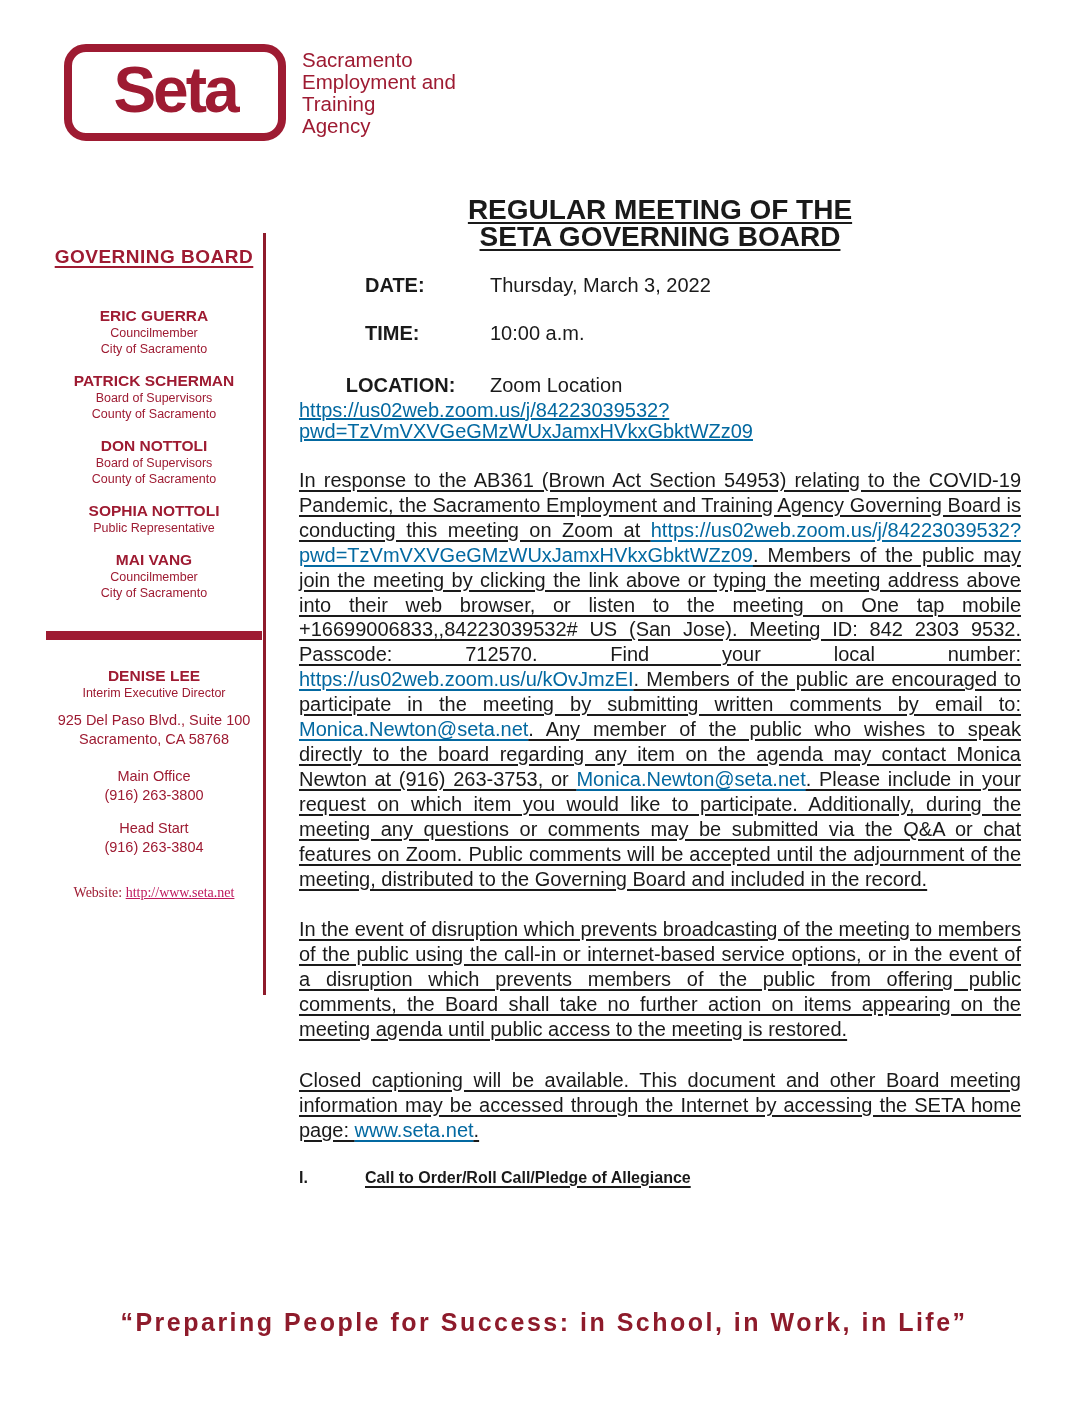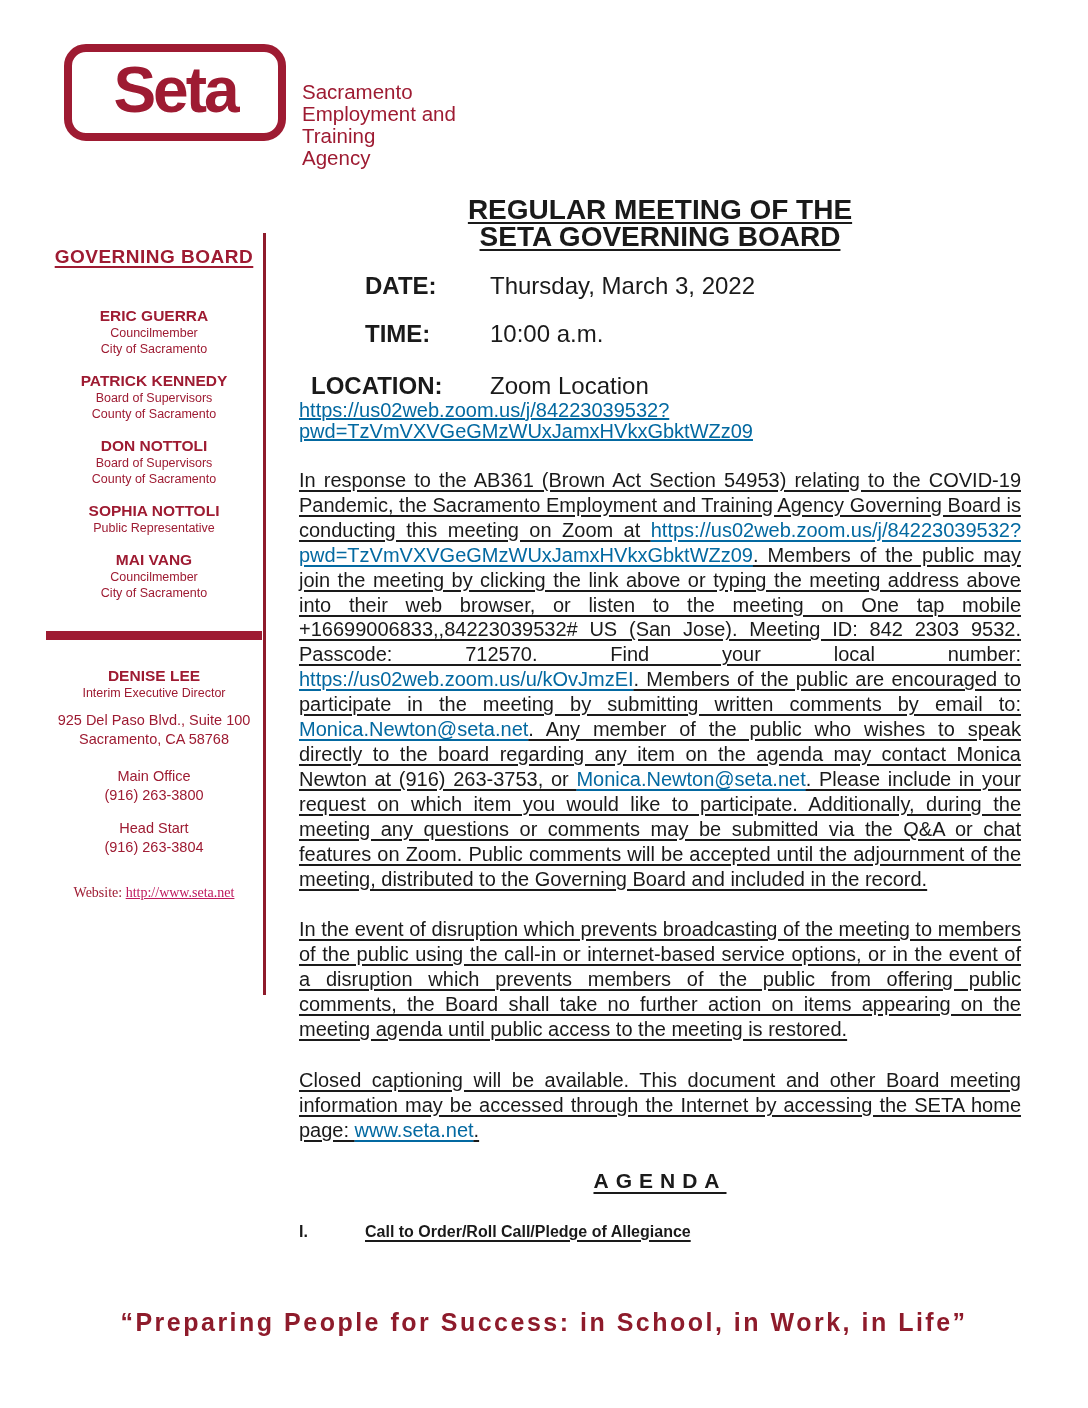--- a/index.html
+++ b/index.html
@@ -11,21 +11,21 @@
   
   .brand { position:absolute; left:64px; top:44px; display:flex; gap:16px; }
   .logo-box {
     width:222px; height:97px; border:8px solid #9E1B32; border-radius:22px;
     display:flex; align-items:center; justify-content:center;
   }
   .logo-text {
     color:#9E1B32; font-size:64px; font-weight:bold; letter-spacing:-3px;
     line-height:1; padding-bottom:6px;
   }
-  .org-name { color:#9E1B32; font-size:20.5px; line-height:22px; padding-top:5px;margin-top:32px; }
+  .org-name { color:#9E1B32; font-size:20.5px; line-height:22px; padding-top:5px; }
   
   .sidebar { position:absolute; left:44px; top:246px; width:220px; text-align:center; color:#9E1B32; }
   .sb-heading {
     font-size:19px; font-weight:bold; text-decoration:underline;
     text-decoration-thickness:2px; text-underline-offset:3px;
     letter-spacing:0.5px; margin-bottom:38px;
   }
   .member { margin-bottom:14px; }
   .member-name { font-size:15.5px; font-weight:bold; line-height:19px; }
   .member-line { font-size:12.5px; line-height:16px; }
@@ -34,27 +34,27 @@
   .director-title { font-size:12.5px; line-height:16px; margin-bottom:10px; }
   .sb-block { font-size:14.5px; line-height:19px; margin-bottom:14px; }
   .sb-address { margin-bottom:18px; }
   .sb-website { font-family:"Liberation Serif", serif; font-size:14px; margin-top:28px; }
   .sb-website a { color:#be185d; text-decoration:underline; cursor:pointer; }
   .vline { position:absolute; left:263px; top:233px; width:3px; height:762px; background:#8E1B2B; }
   
   .content { position:absolute; left:299px; top:196px; width:722px; }
   .doc-title { text-align:center; font-weight:bold; font-size:28px; line-height:27px; margin-bottom:25px; }
   .doc-title .tline { text-decoration:underline; text-decoration-thickness:2px; text-underline-offset:3px; }
-  .meta-row { font-size:24px; line-height:21px; }
+  .meta-row { font-size:20px; line-height:21px; }
   .meta-row.r1 { margin:0 0 27px 66px; }
   .meta-row.r2 { margin:0 0 31px 66px; }
   .meta-row.r3 { margin:0 0 4px 12px; }
   .meta-label { display:inline-block; font-weight:bold; }
   .r1 .meta-label, .r2 .meta-label { width:125px; }
-  .r3 .meta-label { width:179px; }
+  .r3 .meta-label { width:179px;text-align:center; }
   .loc-link { font-size:20px; line-height:21px; margin-bottom:26px; }
   a.doclink { color:#0369a1; text-decoration:underline; cursor:pointer; }
   .para {
     font-size:20px; line-height:24.9px; text-align:justify;
     text-decoration:underline; text-underline-offset:3px;
     margin-bottom:26px;
   }
   .agenda-heading {
     text-align:center; font-weight:bold; font-size:21px; letter-spacing:7px;
     text-decoration:underline; text-decoration-thickness:2px; text-underline-offset:4px;
@@ -89,21 +89,21 @@
 
   <aside class="sidebar">
     <div class="sb-heading">GOVERNING BOARD</div>
 
     <div class="member">
       <div class="member-name">ERIC GUERRA</div>
       <div class="member-line">Councilmember</div>
       <div class="member-line">City of Sacramento</div>
     </div>
     <div class="member">
-      <div class="member-name">PATRICK KENNEDY</div>
+      <div class="member-name">PATRICK SCHERMAN</div>
       <div class="member-line">Board of Supervisors</div>
       <div class="member-line">County of Sacramento</div>
     </div>
     <div class="member">
       <div class="member-name">DON NOTTOLI</div>
       <div class="member-line">Board of Supervisors</div>
       <div class="member-line">County of Sacramento</div>
     </div>
     <div class="member">
       <div class="member-name">SOPHIA NOTTOLI</div>
@@ -158,21 +158,20 @@
       <span class="meta-label">LOCATION:</span><span>Zoom Location</span>
     </div>
     <div class="loc-link">
       <a href="#" class="doclink">https://us02web.zoom.us/j/84223039532?pwd=TzVmVXVGeGMzWUxJamxHVkxGbktWZz09</a>
     </div>
 
     <p class="para"><span>In response to the AB361 (Brown Act Section 54953) relating to the COVID-19 Pandemic, the Sacramento Employment and Training Agency Governing Board is conducting this meeting on Zoom at </span><a class="doclink" href="#">https://us02web.zoom.us/j/84223039532?pwd=TzVmVXVGeGMzWUxJamxHVkxGbktWZz09</a><span>. Members of the public may join the meeting by clicking the link above or typing the meeting address above into their web browser, or listen to the meeting on One tap mobile +16699006833,,84223039532# US (San Jose). Meeting ID: 842 2303 9532. Passcode: 712570.  Find your local number: </span><a class="doclink" href="#">https://us02web.zoom.us/u/kOvJmzEI</a><span>. Members of the public are encouraged to participate in the meeting by submitting written comments by email to: </span><a class="doclink" href="#">Monica.Newton@seta.net</a><span>. Any member of the public who wishes to speak directly to the board regarding any item on the agenda may contact Monica Newton at (916) 263-3753, or </span><a class="doclink" href="#">Monica.Newton@seta.net</a><span>. Please include in your request on which item you would like to participate. Additionally, during the meeting any questions or comments may be submitted via the Q&amp;A or chat features on Zoom. Public comments will be accepted until the adjournment of the meeting, distributed to the Governing Board and included in the record.</span></p>
     <p class="para"><span>In the event of disruption which prevents broadcasting of the meeting to members of the public using the call-in or internet-based service options, or in the event of a disruption which prevents members of the public from offering public comments, the Board shall take no further action on items appearing on the meeting agenda until public access to the meeting is restored.</span></p>
     <p class="para"><span>Closed captioning will be available.  This document and other Board meeting information may be accessed through the Internet by accessing the SETA home page: </span><a class="doclink" href="#">www.seta.net</a><span>.</span></p>
 
-    <div class="agenda-heading">AGENDA</div>
 
     <div class="agenda-item">
       <span class="agenda-num">I.</span><span class="agenda-text">Call to Order/Roll Call/Pledge of Allegiance</span>
     </div>
   </main>
 
   <footer class="tagline">“Preparing People for Success: in School, in Work, in Life”</footer>
 </div>
 
 </body></html>

